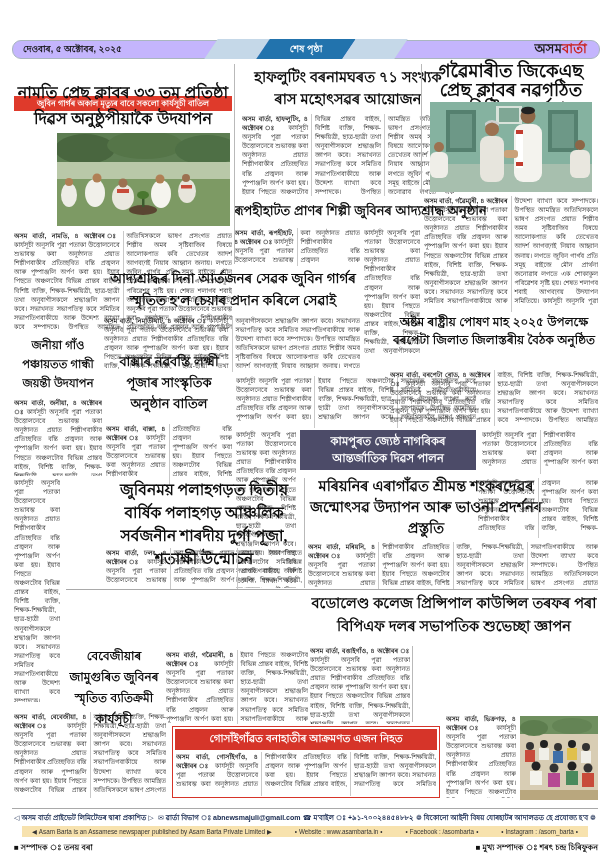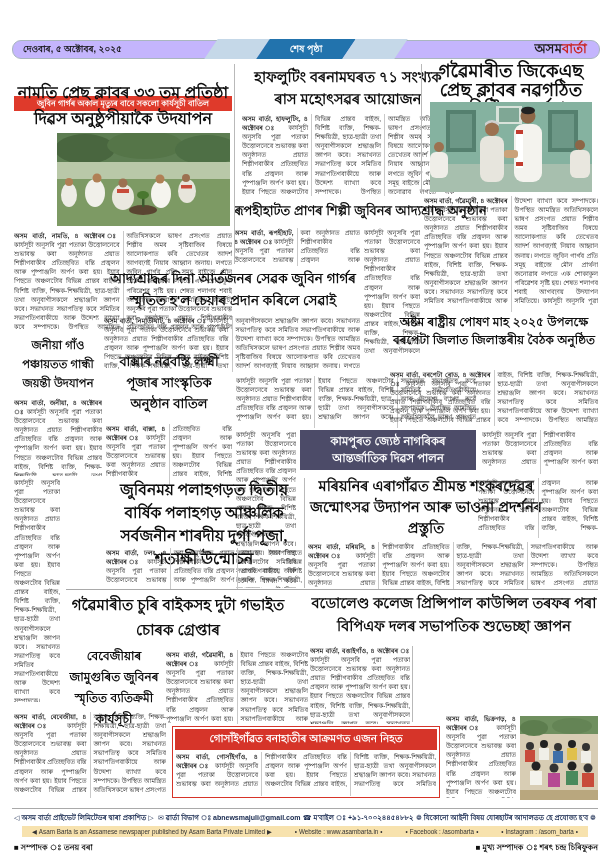--- a/index.html
+++ b/index.html
@@ -186,21 +186,20 @@
   <div class="abs bt c2" style="left:478px;top:478px;width:120px;height:60px;">
     <span>কাৰ্যসূচী অনুসৰি পুৱা পতাকা উত্তোলনেৰে শুভাৰম্ভ কৰা অনুষ্ঠানত প্ৰয়াত শিল্পীগৰাকীৰ প্ৰতিচ্ছবিত বন্তি প্ৰজ্বলন আৰু পুষ্পাঞ্জলি অৰ্পণ কৰা হয়। ইয়াৰ পিছতে অঞ্চলটোৰ বিভিন্ন প্ৰান্তৰ ৰাইজ, বিশিষ্ট ব্যক্তি, শিক্ষক-শিক্ষয়িত্ৰী, ছাত্ৰ-ছাত্ৰী তথা অনুৰাগীসকলে শ্ৰদ্ধাঞ্জলি জ্ঞাপন কৰে। সভাখনত সভাপতিত্ব কৰে সমিতিৰ সভাপতিগৰাকীয়ে আৰু উদ্দেশ্য ব্যাখ্যা কৰে সম্পাদকে। উপস্থিত আমন্ত্ৰিত অতিথিসকলে ভাষণ প্ৰসংগত প্ৰয়াত শিল্পীৰ অমৰ সৃষ্টিৰাজিৰ বিষয়ে আলোকপাত কৰি তেখেতৰ আদৰ্শ আগবঢ়াই নিয়াৰ আহ্বান জনায়। লগতে জুবিন গাৰ্গৰ প্ৰতি সমূহ ৰাইজে মৌন প্ৰাৰ্থনা জনোৱাৰ লগতে এক শোকাকুল পৰিৱেশৰ সৃষ্টি হয়। শেষত শলাগৰ শৰাই আগবঢ়ায় উদযাপন সমিতিয়ে।</span>
   </div>
   <div class="abs bt c4" style="left:308px;top:542px;width:290px;height:48px;">
     <span class="dl">অসম বাৰ্তা, মৰিয়নি, ৪ অক্টোবৰ ঃ</span>
     <span>কাৰ্যসূচী অনুসৰি পুৱা পতাকা উত্তোলনেৰে শুভাৰম্ভ কৰা অনুষ্ঠানত প্ৰয়াত শিল্পীগৰাকীৰ প্ৰতিচ্ছবিত বন্তি প্ৰজ্বলন আৰু পুষ্পাঞ্জলি অৰ্পণ কৰা হয়। ইয়াৰ পিছতে অঞ্চলটোৰ বিভিন্ন প্ৰান্তৰ ৰাইজ, বিশিষ্ট ব্যক্তি, শিক্ষক-শিক্ষয়িত্ৰী, ছাত্ৰ-ছাত্ৰী তথা অনুৰাগীসকলে শ্ৰদ্ধাঞ্জলি জ্ঞাপন কৰে। সভাখনত সভাপতিত্ব কৰে সমিতিৰ সভাপতিগৰাকীয়ে আৰু উদ্দেশ্য ব্যাখ্যা কৰে সম্পাদকে। উপস্থিত আমন্ত্ৰিত অতিথিসকলে ভাষণ প্ৰসংগত প্ৰয়াত শিল্পীৰ অমৰ সৃষ্টিৰাজিৰ বিষয়ে আলোকপাত কৰি তেখেতৰ আদৰ্শ আগবঢ়াই নিয়াৰ আহ্বান জনায়। লগতে জুবিন গাৰ্গৰ প্ৰতি সমূহ ৰাইজে মৌন প্ৰাৰ্থনা জনোৱাৰ লগতে এক শোকাকুল পৰিৱেশৰ সৃষ্টি হয়। শেষত শলাগৰ শৰাই আগবঢ়ায় উদযাপন সমিতিয়ে।</span>
   </div>
 
   <div class="abs hline" style="left:66px;top:589px;width:532px;"></div>
 
-  <div class="abs h" style="left:66px;top:592px;width:224px;height:52px;font-size:15px;line-height:25px;">গৱৈমাৰীত চুৰি বাইকসহ দুটা গভাইত চোৰক গ্ৰেপ্তাৰ</div>
   <div class="abs bt c2" style="left:166px;top:650px;width:142px;height:74px;">
     <span class="dl">অসম বাৰ্তা, গৱৈমাৰী, ৪ অক্টোবৰ ঃ</span>
     <span>কাৰ্যসূচী অনুসৰি পুৱা পতাকা উত্তোলনেৰে শুভাৰম্ভ কৰা অনুষ্ঠানত প্ৰয়াত শিল্পীগৰাকীৰ প্ৰতিচ্ছবিত বন্তি প্ৰজ্বলন আৰু পুষ্পাঞ্জলি অৰ্পণ কৰা হয়। ইয়াৰ পিছতে অঞ্চলটোৰ বিভিন্ন প্ৰান্তৰ ৰাইজ, বিশিষ্ট ব্যক্তি, শিক্ষক-শিক্ষয়িত্ৰী, ছাত্ৰ-ছাত্ৰী তথা অনুৰাগীসকলে শ্ৰদ্ধাঞ্জলি জ্ঞাপন কৰে। সভাখনত সভাপতিত্ব কৰে সমিতিৰ সভাপতিগৰাকীয়ে আৰু উদ্দেশ্য ব্যাখ্যা কৰে সম্পাদকে। উপস্থিত আমন্ত্ৰিত অতিথিসকলে ভাষণ প্ৰসংগত প্ৰয়াত শিল্পীৰ অমৰ সৃষ্টিৰাজিৰ বিষয়ে আলোকপাত কৰি তেখেতৰ আদৰ্শ আগবঢ়াই নিয়াৰ আহ্বান জনায়। লগতে জুবিন গাৰ্গৰ প্ৰতি সমূহ ৰাইজে মৌন প্ৰাৰ্থনা জনোৱাৰ লগতে এক শোকাকুল পৰিৱেশৰ সৃষ্টি হয়। শেষত শলাগৰ শৰাই আগবঢ়ায় উদযাপন সমিতিয়ে।</span>
   </div>
 
   <div class="abs h" style="left:64px;top:646px;width:100px;height:64px;font-size:12px;line-height:21px;">বেবেজীয়াৰ জামুগুৰিত জুবিনৰ স্মৃতিত ব্যতিক্ৰমী কাৰ্যসূচী</div>
   <div class="abs bt c2" style="left:14px;top:712px;width:152px;height:86px;">
     <span class="dl">অসম বাৰ্তা, বেবেজীয়া, ৪ অক্টোবৰ ঃ</span>
     <span>কাৰ্যসূচী অনুসৰি পুৱা পতাকা উত্তোলনেৰে শুভাৰম্ভ কৰা অনুষ্ঠানত প্ৰয়াত শিল্পীগৰাকীৰ প্ৰতিচ্ছবিত বন্তি প্ৰজ্বলন আৰু পুষ্পাঞ্জলি অৰ্পণ কৰা হয়। ইয়াৰ পিছতে অঞ্চলটোৰ বিভিন্ন প্ৰান্তৰ ৰাইজ, বিশিষ্ট ব্যক্তি, শিক্ষক-শিক্ষয়িত্ৰী, ছাত্ৰ-ছাত্ৰী তথা অনুৰাগীসকলে শ্ৰদ্ধাঞ্জলি জ্ঞাপন কৰে। সভাখনত সভাপতিত্ব কৰে সমিতিৰ সভাপতিগৰাকীয়ে আৰু উদ্দেশ্য ব্যাখ্যা কৰে সম্পাদকে। উপস্থিত আমন্ত্ৰিত অতিথিসকলে ভাষণ প্ৰসংগত প্ৰয়াত শিল্পীৰ অমৰ সৃষ্টিৰাজিৰ বিষয়ে আলোকপাত কৰি তেখেতৰ আদৰ্শ আগবঢ়াই নিয়াৰ আহ্বান জনায়। লগতে জুবিন গাৰ্গৰ প্ৰতি সমূহ ৰাইজে মৌন প্ৰাৰ্থনা জনোৱাৰ লগতে এক শোকাকুল পৰিৱেশৰ সৃষ্টি হয়। শেষত শলাগৰ শৰাই আগবঢ়ায় উদযাপন সমিতিয়ে।</span>
   </div>

